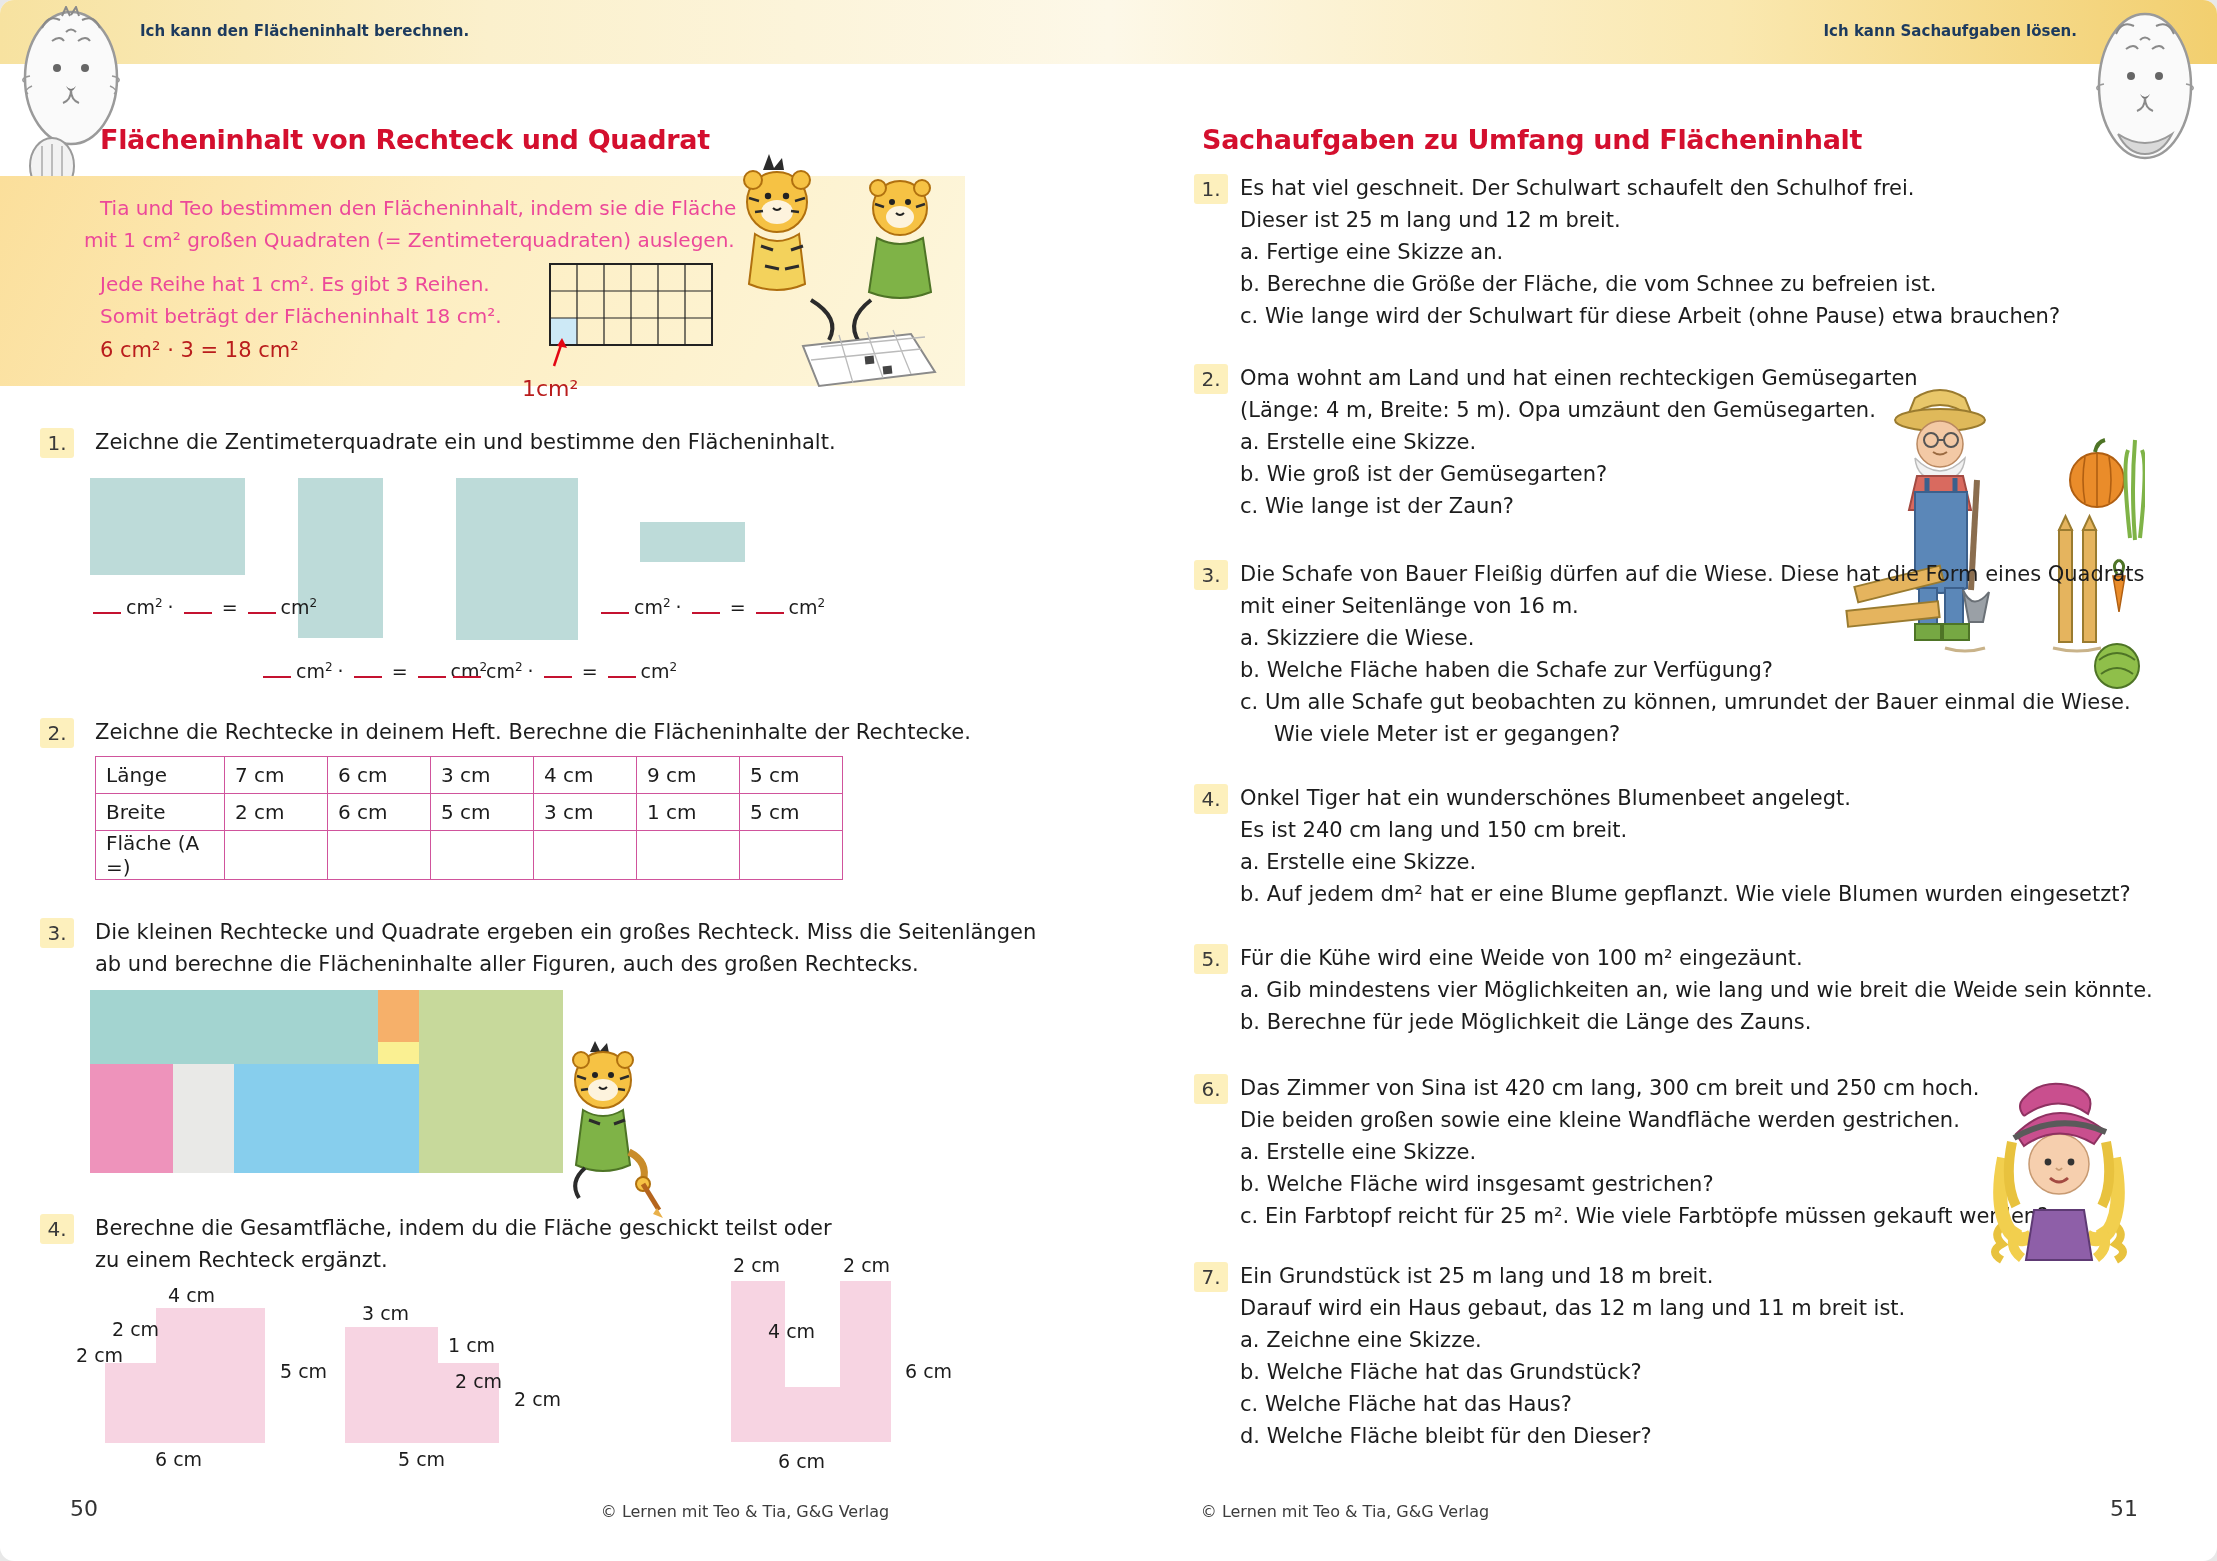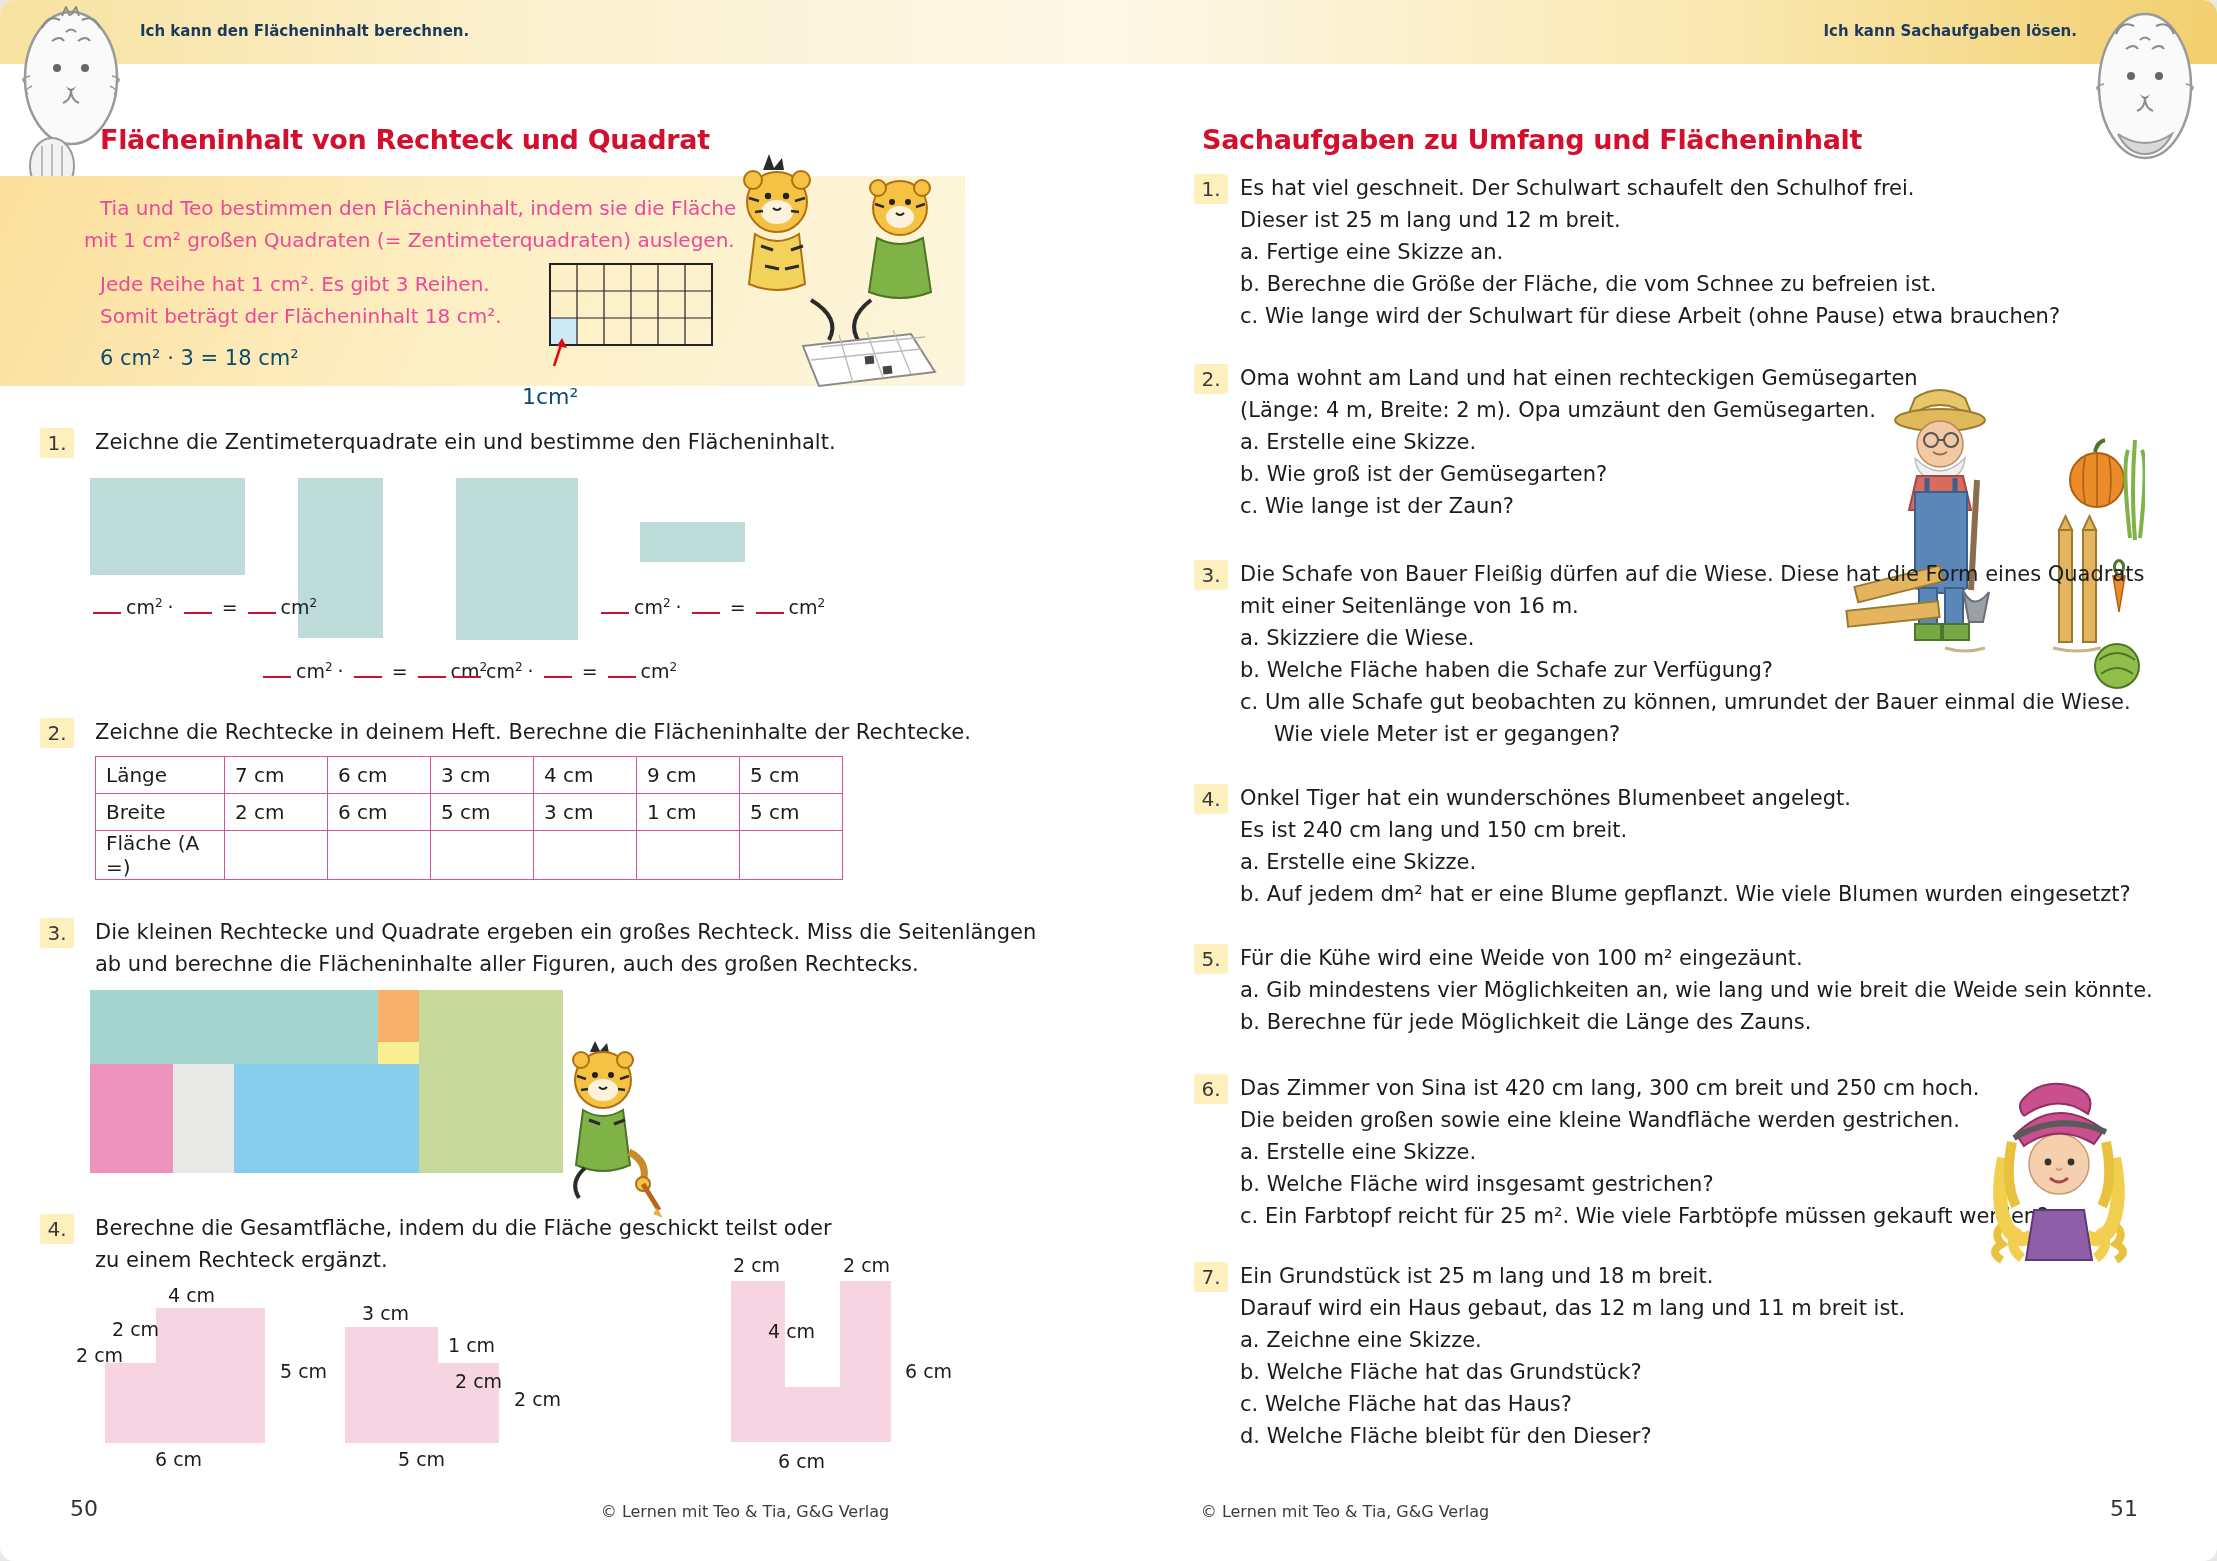--- a/index.html
+++ b/index.html
@@ -13,21 +13,21 @@
         background:linear-gradient(90deg,#f7e2a0 0%,#fbf0cc 22%,#fdf8e8 50%,#fae8b0 78%,#f2cf6f 100%);}
   .hdr{font-size:15px;font-weight:bold;color:#1c3a5e;}
 
   
   .page-title{font-size:27px;font-weight:bold;color:#d40f2e;letter-spacing:-0.3px;}
 
   
   .intro-box{position:absolute;left:0;top:176px;width:965px;height:210px;
              background:linear-gradient(115deg,#fbdf9b 0%,#fdeec2 45%,#fdf6dc 100%);}
   .blue{color:#ec4899;font-size:20px;}
-  .red{color:#0c4a6e;margin-top:8px;}
+  .red{color:#b91c1c;}
 
   
   .badge{position:absolute;width:34px;height:30px;background:#fdf0bd;border-radius:3px;
          display:flex;align-items:center;justify-content:center;font-size:20px;color:#3a3a3a;}
   .body21{font-size:21px;}
 
   
   .teal{position:absolute;background:#bddbd9;}
 
   
@@ -273,21 +273,21 @@
       <div class="line">Es hat viel geschneit. Der Schulwart schaufelt den Schulhof frei.</div>
       <div class="line">Dieser ist 25 m lang und 12 m breit.</div>
       <div class="line">a. Fertige eine Skizze an.</div>
       <div class="line">b. Berechne die Größe der Fläche, die vom Schnee zu befreien ist.</div>
       <div class="line">c. Wie lange wird der Schulwart für diese Arbeit (ohne Pause) etwa brauchen?</div>
     </div>
 
     <div class="ex" style="top:366px">
       <div class="badge">2.</div>
       <div class="line">Oma wohnt am Land und hat einen rechteckigen Gemüsegarten</div>
-      <div class="line">(Länge: 4 m, Breite: 2 m). Opa umzäunt den Gemüsegarten.</div>
+      <div class="line">(Länge: 4 m, Breite: 5 m). Opa umzäunt den Gemüsegarten.</div>
       <div class="line">a. Erstelle eine Skizze.</div>
       <div class="line">b. Wie groß ist der Gemüsegarten?</div>
       <div class="line">c. Wie lange ist der Zaun?</div>
     </div>
 
     <svg class="abs" style="left:1845px;top:380px" width="300" height="325" viewBox="0 0 300 325">
       <path d="M62 38 q33 -26 66 0 l-8 -20 q-25 -16 -50 0 z" fill="#e8c76a" stroke="#9a7b2f" stroke-width="2"></path>
       <ellipse cx="95" cy="40" rx="45" ry="11" fill="#dfb95a" stroke="#9a7b2f" stroke-width="2"></ellipse>
       <circle cx="95" cy="64" r="23" fill="#f3c9a5" stroke="#b98860" stroke-width="1.5"></circle>
       <circle cx="86" cy="60" r="7" fill="none" stroke="#555" stroke-width="2"></circle>

